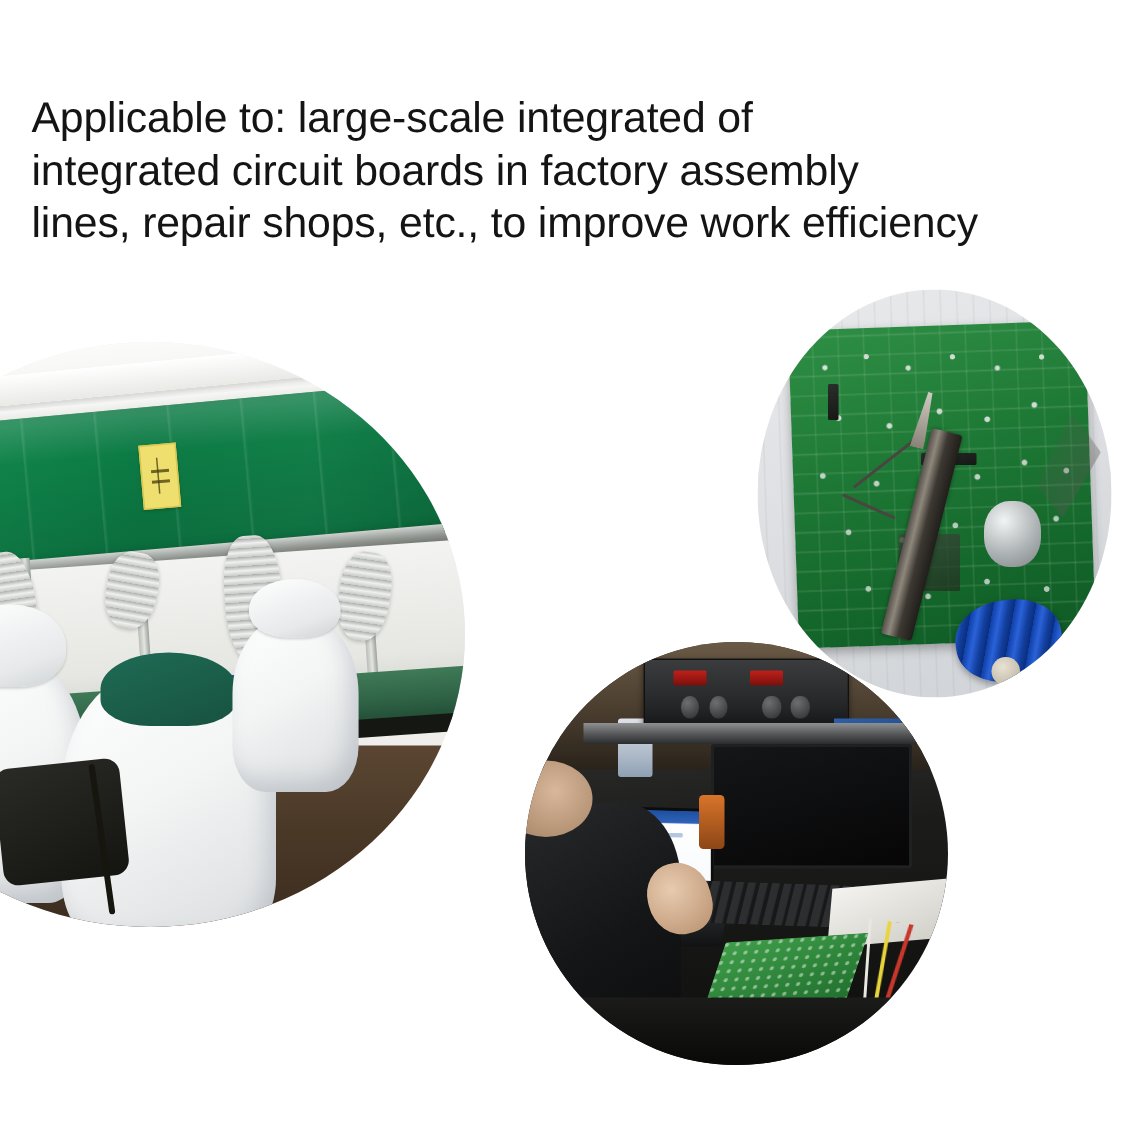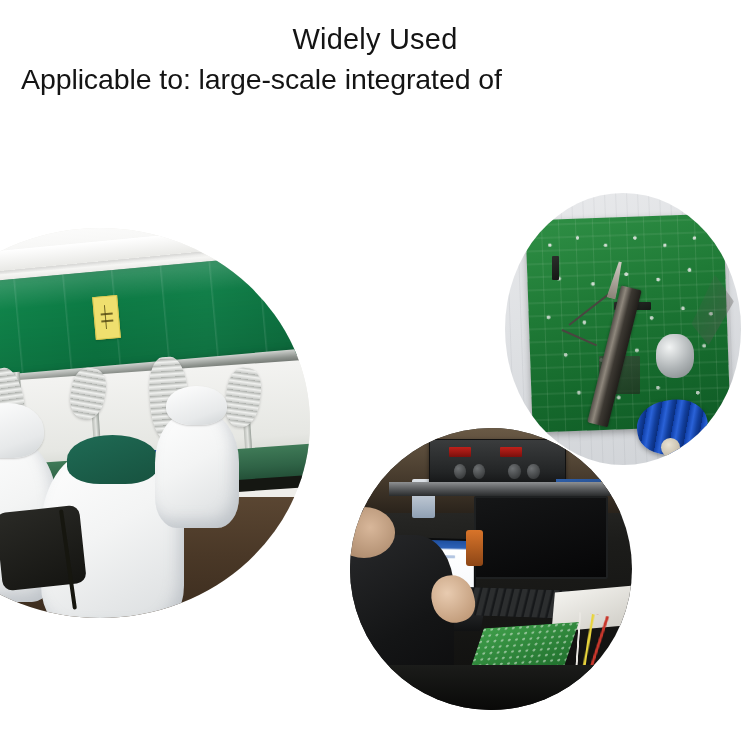--- a/index.html
+++ b/index.html
@@ -536,24 +536,25 @@
     left: 0; bottom: 0;
     width: 100%; height: 16%;
     background: linear-gradient(180deg,#1b1c1a,#090908);
   }
 </style>
 </head>
 <body>
 
 <div id="text-block">
 
-  <div id="headline">Widely Used</div>
 
   <div id="body-lines">
     <div class="body-line">Applicable to: large-scale integrated of</div>
+    <div class="body-line">integrated circuit boards in factory assembly</div>
+    <div class="body-line">lines, repair shops, etc., to improve work efficiency</div>
   </div>
 
 </div>
 
 <div id="collage">
 
   <div id="photo-factory" class="photo-circle">
     <div class="factory-scene">
 
       <div class="fct-ceiling"></div>

